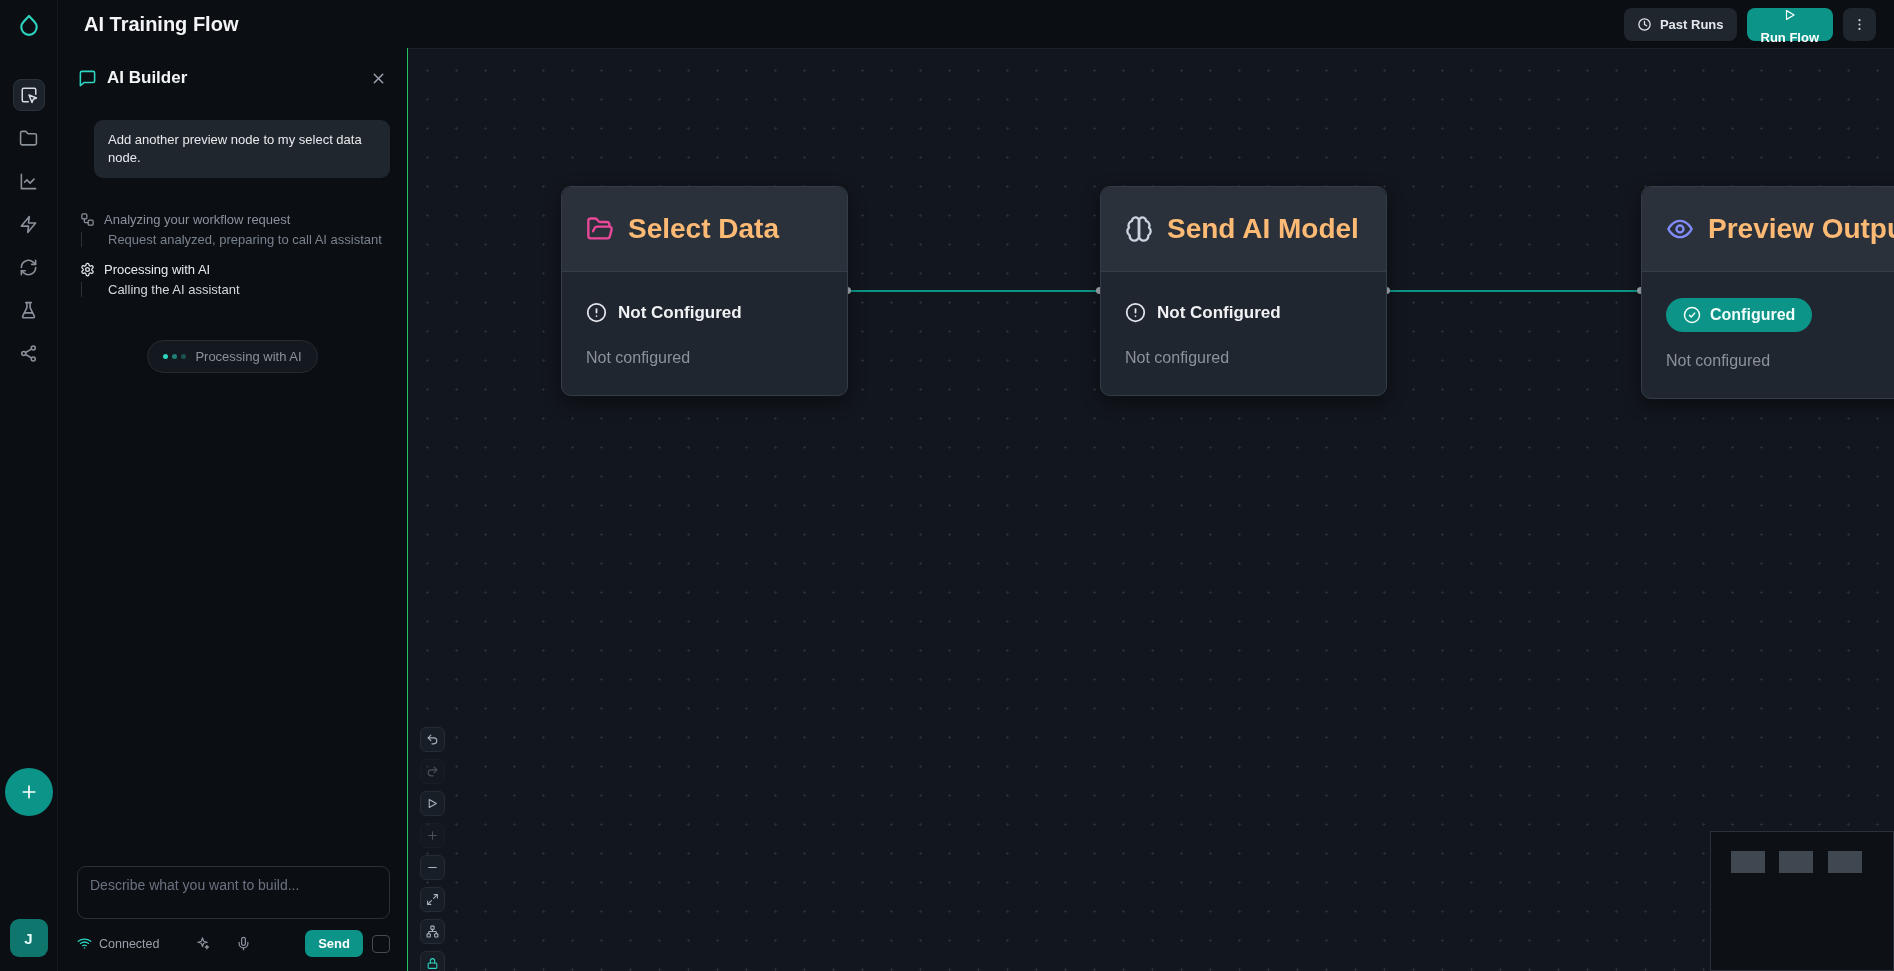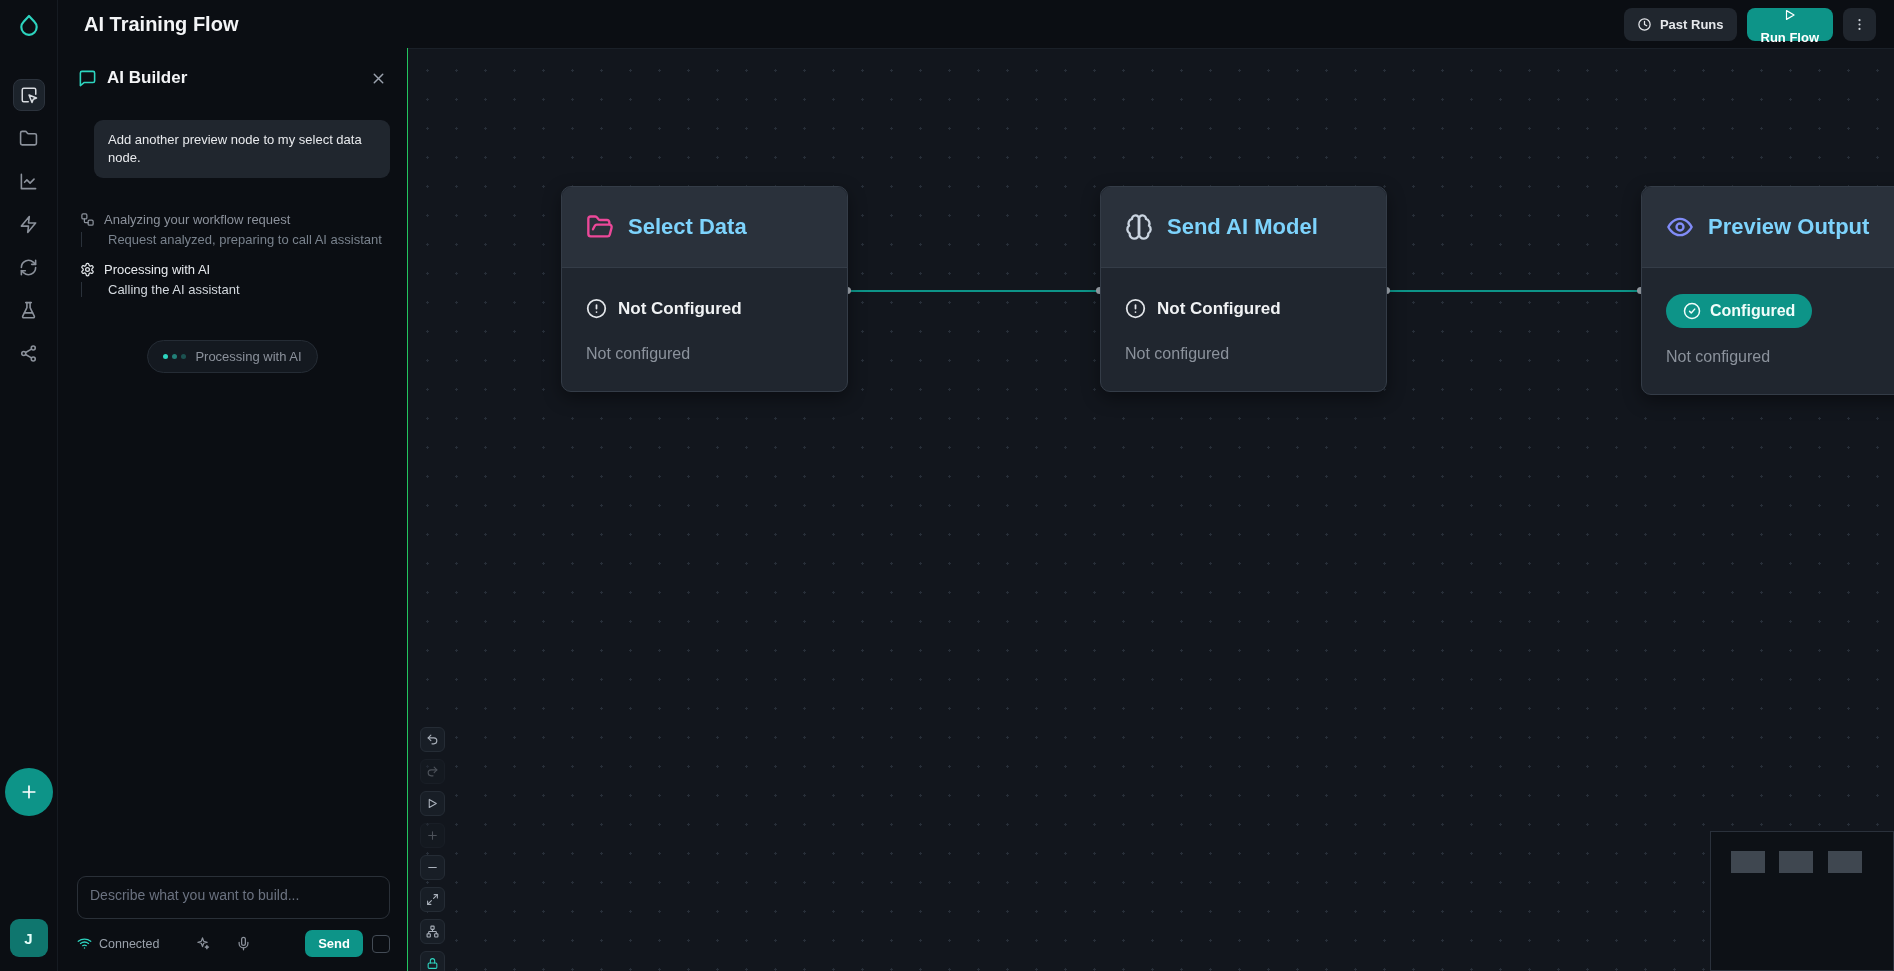--- a/index.html
+++ b/index.html
@@ -58,21 +58,21 @@
   .log-item.active .log-row { color:#e7eaee; }
   .log-item.active .log-detail { color:#d3d8de; }
   .pill { align-self:center; margin-top:28px; display:flex; align-items:center; gap:9px;
     background:#141920; border:1px solid #252c35; border-radius:999px; padding:8px 15px;
     color:#8b919b; font-size:13px; white-space:nowrap; }
   .dots { display:flex; gap:4px; }
   .dot { width:5px; height:5px; border-radius:50%; background:var(--accent-bright); }
   .dot:nth-child(2) { opacity:.55; } .dot:nth-child(3) { opacity:.3; }
 
   .panel-foot { margin-top:auto; padding:0 17px 14px 19px; }
-  .prompt-box { width:100%; height:43px; background:transparent; border:1px solid #2a3038;
+  .prompt-box { width:100%; height:53px; background:transparent; border:1px solid #2a3038;
     border-radius:9px; padding:10px 12px; font-size:14px; font-family:inherit; color:#e5e7eb;
     resize:none; outline:none; display:block; }
   .prompt-box::placeholder { color:#6b7280; }
   .foot-row { display:flex; align-items:center; margin-top:11px; }
   .conn { display:flex; align-items:center; gap:7px; color:#9aa1ab; font-size:12.5px; }
   .conn svg { color:var(--accent-bright); }
   .foot-icons { margin-left:auto; display:flex; align-items:center; gap:26px; }
   .ghost-ic { background:none; border:none; color:#8b919b; cursor:pointer; }
   .send-wrap { display:flex; align-items:center; gap:9px; }
   .send-btn { background:var(--accent); color:#fff; border:none; border-radius:7px;
@@ -84,21 +84,21 @@
   .canvas { position:relative; flex:1; min-width:0; overflow:hidden; background:#12161d;
     border-top:1px solid #1a2028;
     background-image:radial-gradient(circle, #272e38 1.3px, transparent 1.4px);
     background-size:29px 29px; background-position:5px 7px; }
 
   .node { position:absolute; width:287px; background:#20262f; border:1px solid #343c47;
     border-radius:10px; box-shadow:0 6px 18px rgba(0,0,0,.4); }
   .node-head { display:flex; align-items:center; gap:14px; padding:26px 24px;
     background:#2a313b; border-bottom:1px solid #343c47; border-radius:10px 10px 0 0; }
   .node-head svg { width:28px; height:28px; flex:0 0 28px; }
-  .node-title { font-size:22px; font-weight:700; color:#7dd3fc; white-space:nowrap; }
+  .node-title { font-size:28px; font-weight:700; color:#fdba74; white-space:nowrap; }
   .node-body { padding:30px 24px 28px; }
   .node-body.with-badge { padding-top:26px; }
   .status-row { display:flex; align-items:center; gap:11px; font-size:17px; font-weight:700;
     color:#f0f2f4; white-space:nowrap; }
   .status-row svg { width:21px; height:21px; color:#e3e6ea; }
   .badge-configured { display:inline-flex; align-items:center; gap:9px; background:var(--accent);
     color:#f0fdfa; border-radius:999px; padding:8px 17px; font-size:16px; font-weight:700; }
   .node-detail { margin-top:26px; font-size:16px; color:#8b929c; }
   .node-body.with-badge .node-detail { margin-top:20px; }
   .ic-select { color:var(--select-node-icon); }

